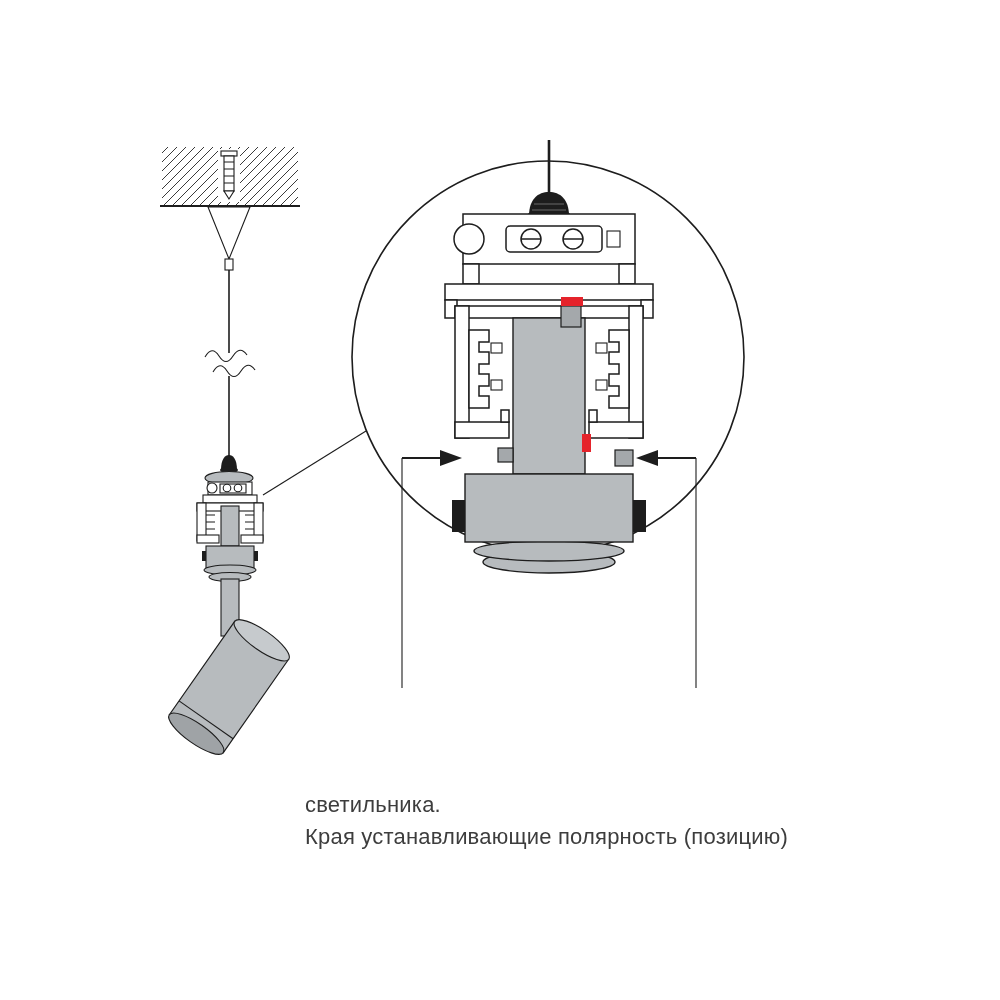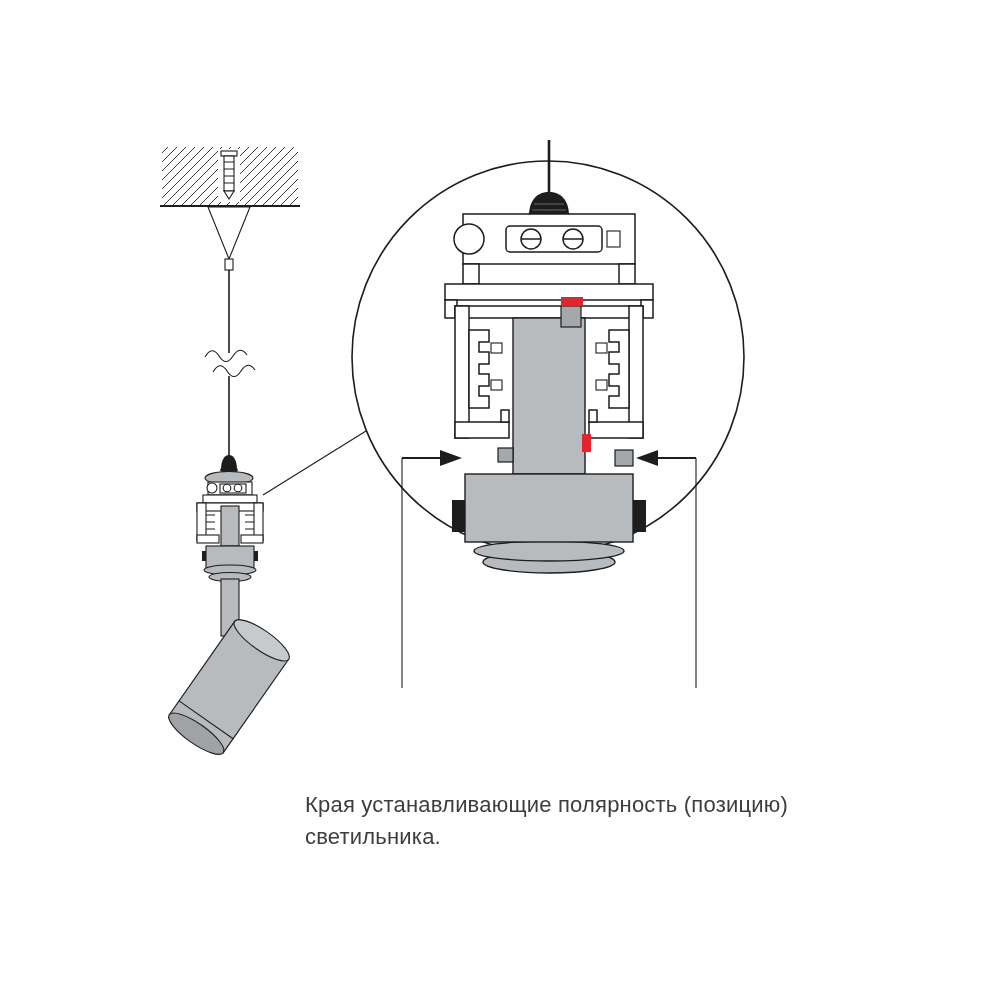--- a/index.html
+++ b/index.html
@@ -173,17 +173,17 @@
       <g>
         <line x1="696" y1="458" x2="657" y2="458" stroke="#1d1d1d" stroke-width="2"></line>
         <polygon points="658,450 658,466 636,458" class="bk"></polygon>
       </g>
       <line x1="402" y1="458" x2="402" y2="688" class="ln-thin"></line>
       <line x1="696" y1="458" x2="696" y2="688" class="ln-thin"></line>
     </g>
   </svg>
 
   <div class="caption">
+    <div>светильника.</div>
     <div>Края устанавливающие полярность (позицию)</div>
-    <div>светильника.</div>
   </div>
 
 </div>
 
 </body></html>

